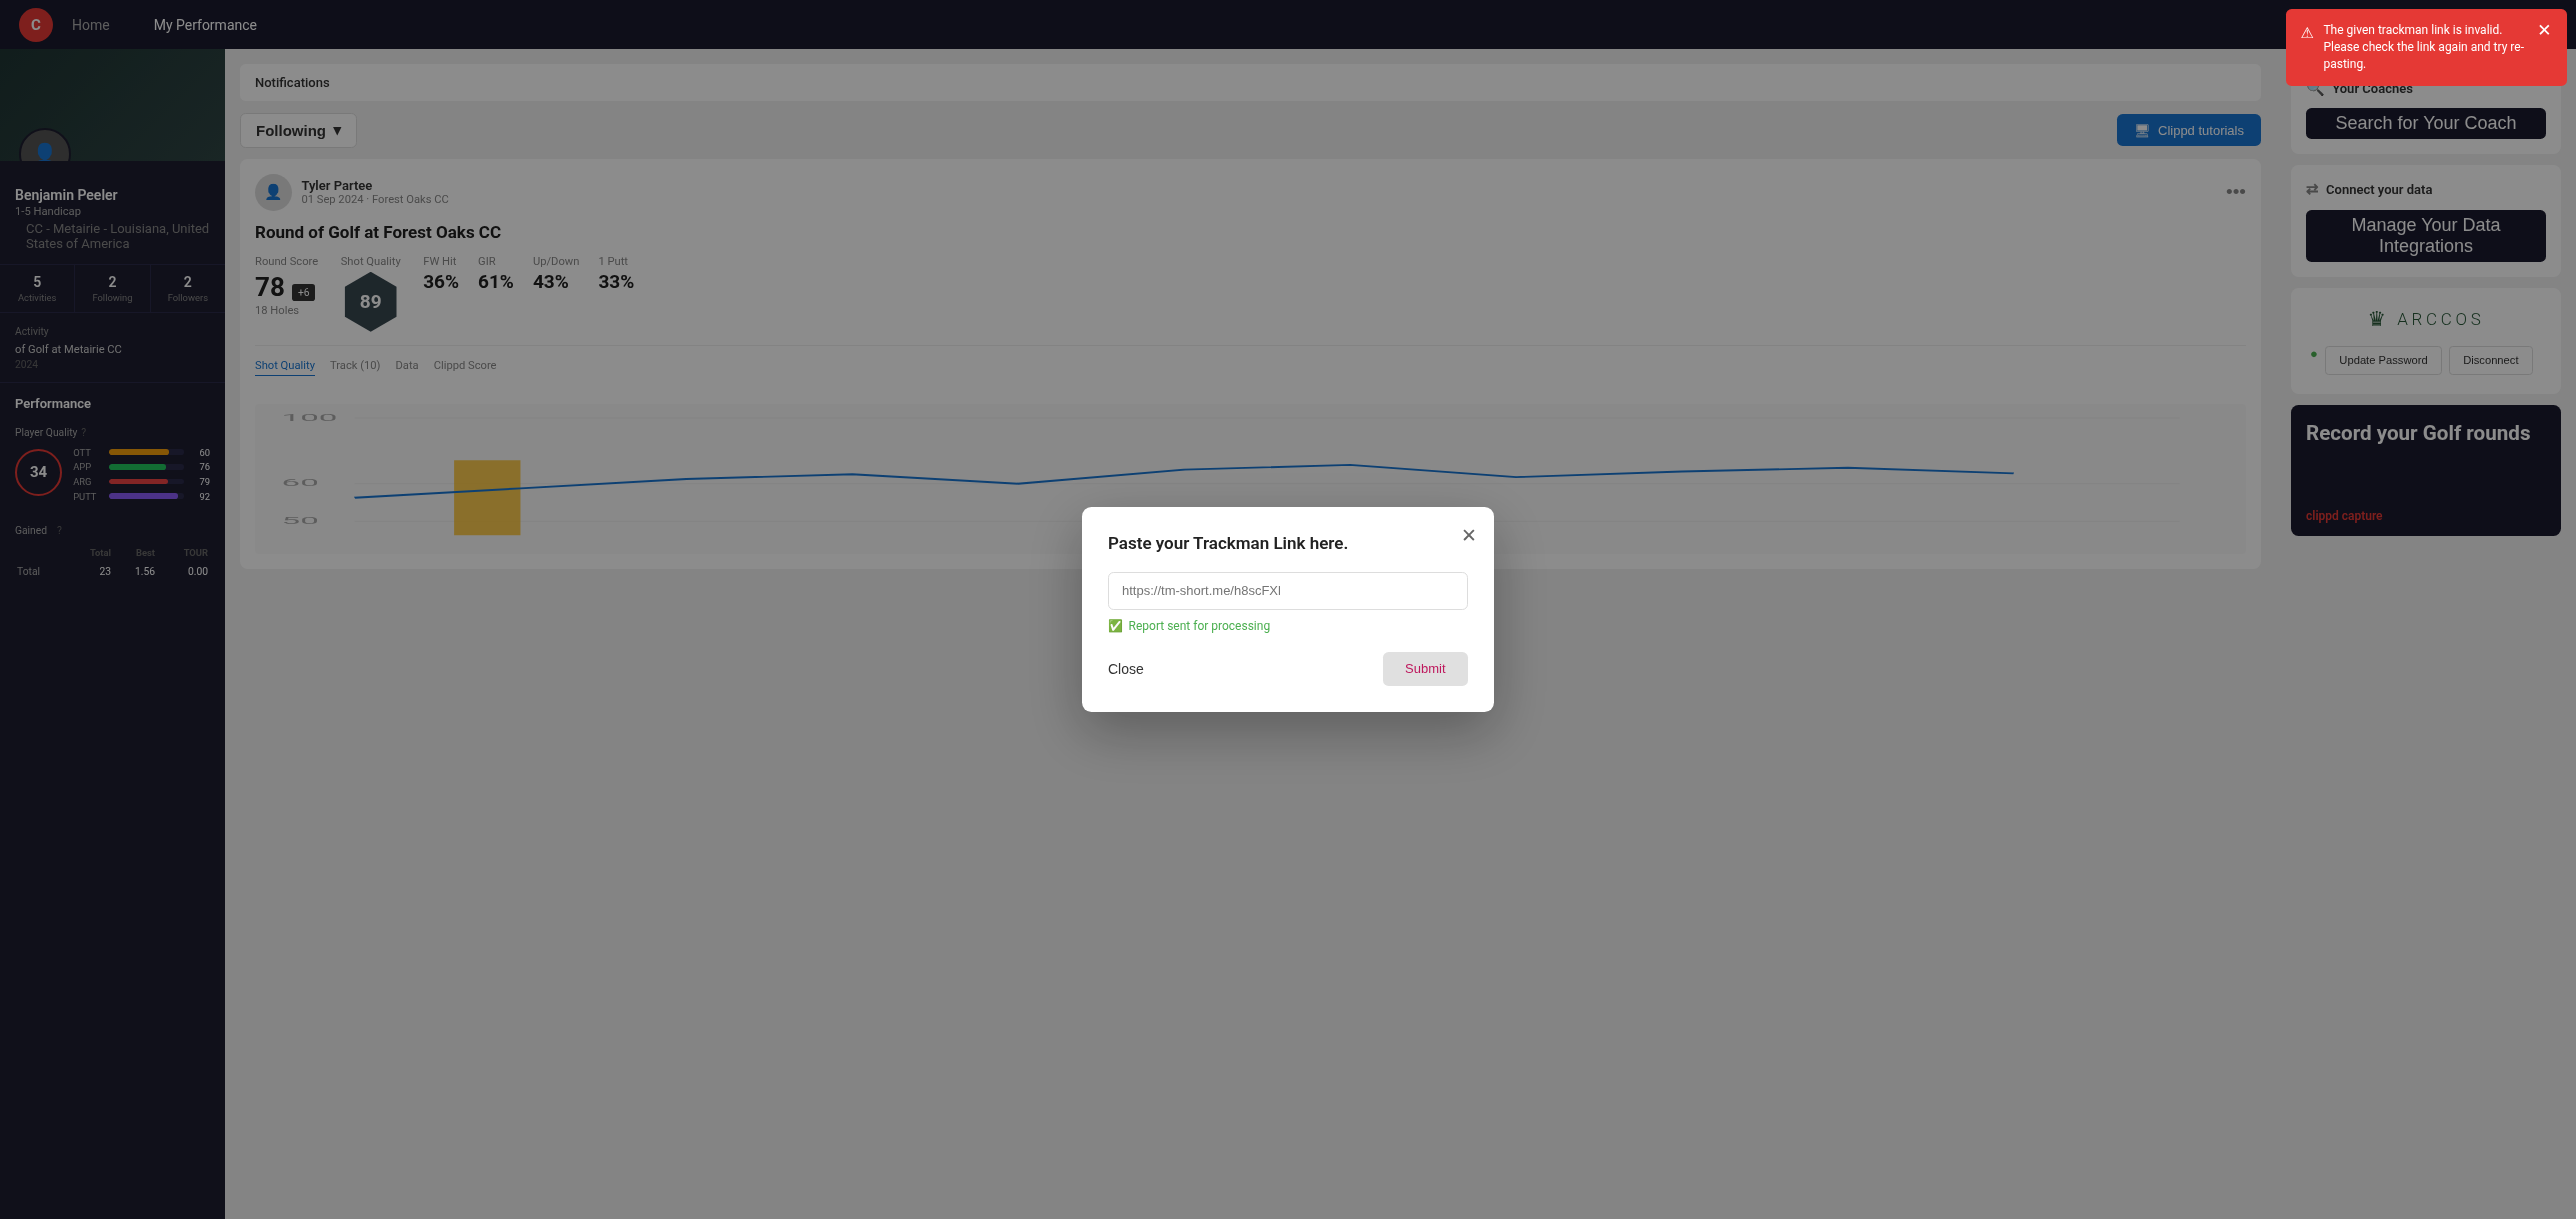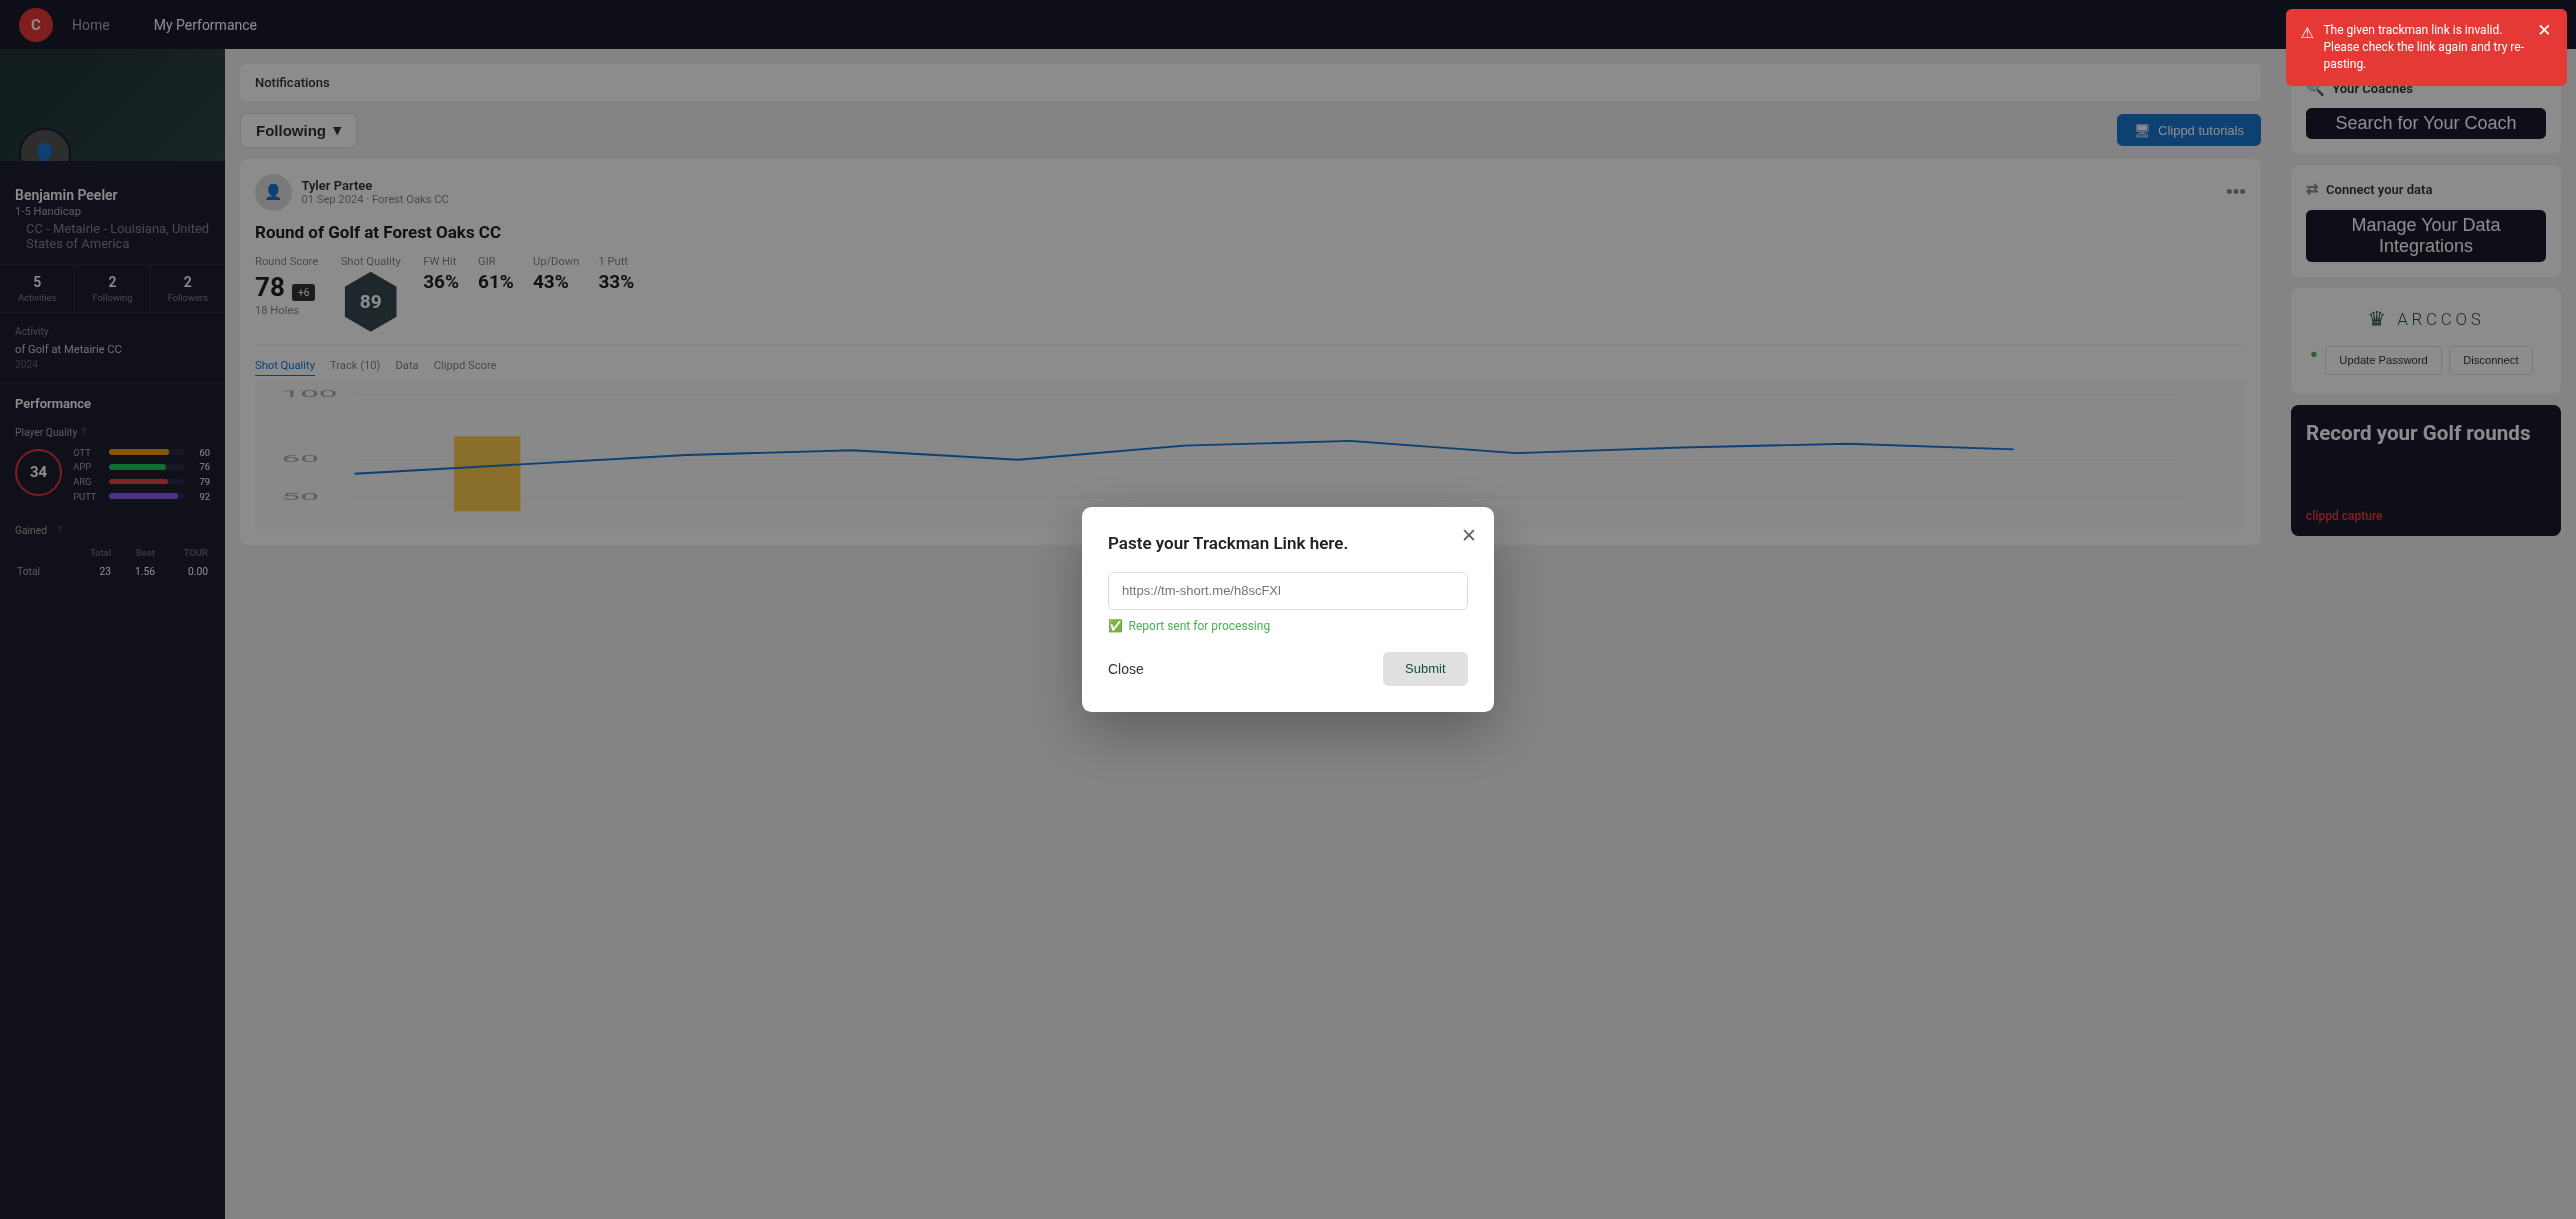--- a/index.html
+++ b/index.html
@@ -244,21 +244,21 @@
     .stat-col .sc-label { font-size: 11.2px; color: #888; margin-bottom: 1.9px; }
     .stat-col .sc-val { font-size: 19px; font-weight: 700; color: #222; }
 
     .feed-tabs {
       display: flex; gap: 15px; border-top: 0.9px solid #eee; margin-top: 13px; padding-top: 9.4px;
     }
     .feed-tab { font-size: 11.2px; color: #888; cursor: pointer; padding: 3.7px 0; }
     .feed-tab.active { color: #1976d2; border-bottom: 1.9px solid #1976d2; }
 
     .chart-area {
-      margin-top: 4px; position: relative;
+      margin-top: 28px; position: relative;
       height: 150px; background: #fafafa;
       border-radius: 3.7px; overflow: hidden;
     }
     .chart-area svg { width: 100%; height: 100%; }
 
     
     .right-sidebar {
       width: 300px;
       flex-shrink: 0;
       background: #f0f0f0;
@@ -345,21 +345,21 @@
     }
     .modal-actions {
       display: flex; justify-content: space-between; align-items: center; margin-top: 19px;
     }
     .close-btn-modal {
       background: none; border: none; cursor: pointer;
       font-size: 14px; color: #333; font-weight: 500;
     }
     .submit-btn {
       background: #e0e0e0; border: none; padding: 9.4px 22.5px;
-      border-radius: 5.6px; color: #14532d; font-size: 13px; cursor: not-allowed;
+      border-radius: 5.6px; color: #be185d; font-size: 13px; cursor: not-allowed;
     }
   </style>
 </head>
 <body>
 
 <nav class="top-nav">
   <div class="logo">
     <span>C</span>
   </div>
   <div class="nav-links">

